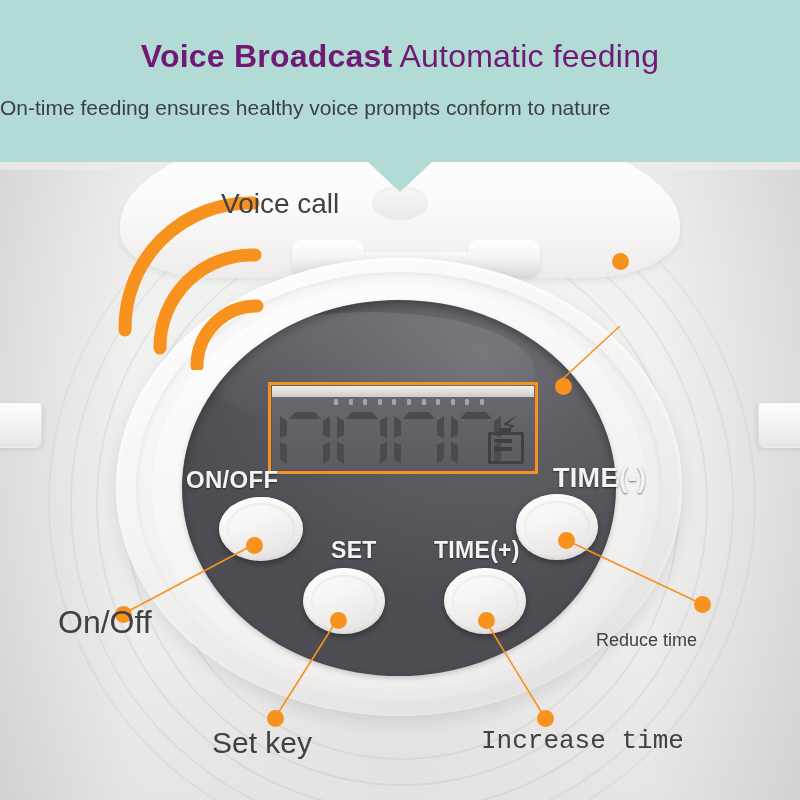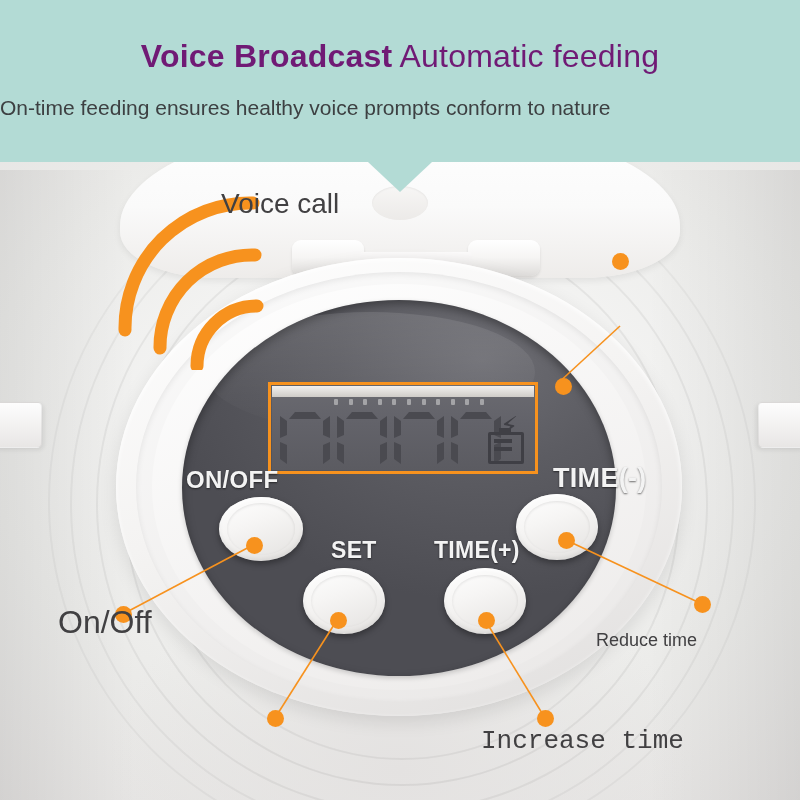--- a/index.html
+++ b/index.html
@@ -275,20 +275,21 @@
     <span class="dot" style="left:246px;top:537px"></span>
     <span class="dot" style="left:267px;top:710px"></span>
     <span class="dot" style="left:330px;top:612px"></span>
     <span class="dot" style="left:537px;top:710px"></span>
     <span class="dot" style="left:478px;top:612px"></span>
     <span class="dot" style="left:694px;top:596px"></span>
     <span class="dot" style="left:558px;top:532px"></span>
 
     <span class="ctext c-voice">Voice call</span>
     <span class="ctext c-onoff">On/Off</span>
+    <span class="ctext c-setkey">Set key</span>
     <span class="ctext c-increase">Increase time</span>
     <span class="ctext c-reduce">Reduce time</span>
   </div>
 
   <div class="banner">
     <div class="b-title">
       <span class="bold">Voice Broadcast</span><span> Automatic feeding</span>
     </div>
     <div class="b-sub">On-time feeding ensures healthy voice prompts conform to nature</div>
   </div>

